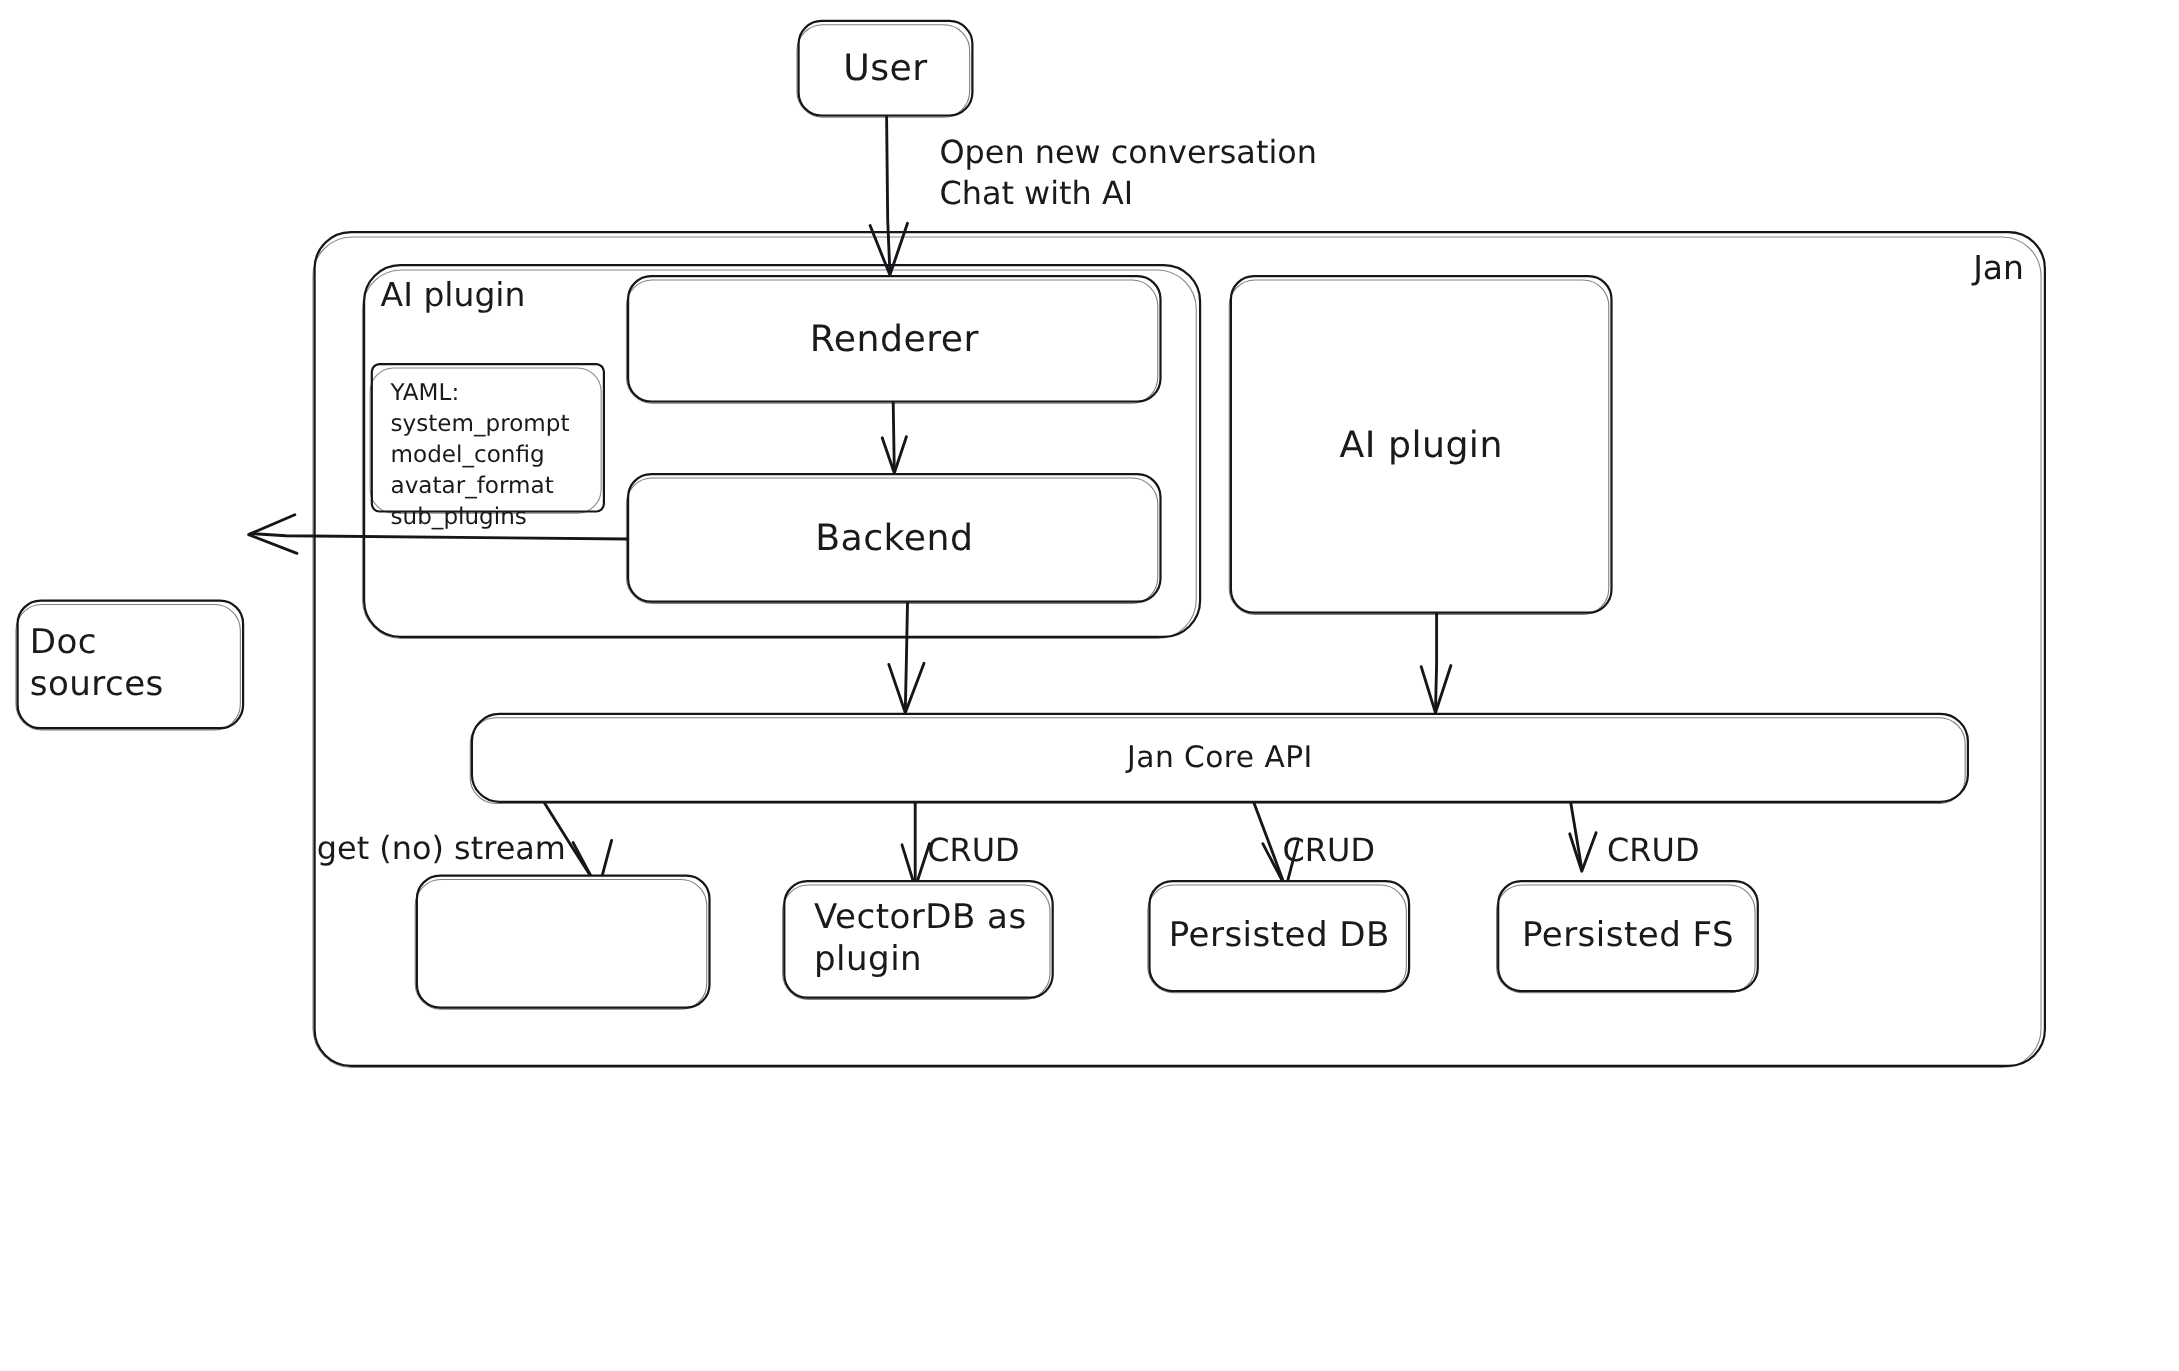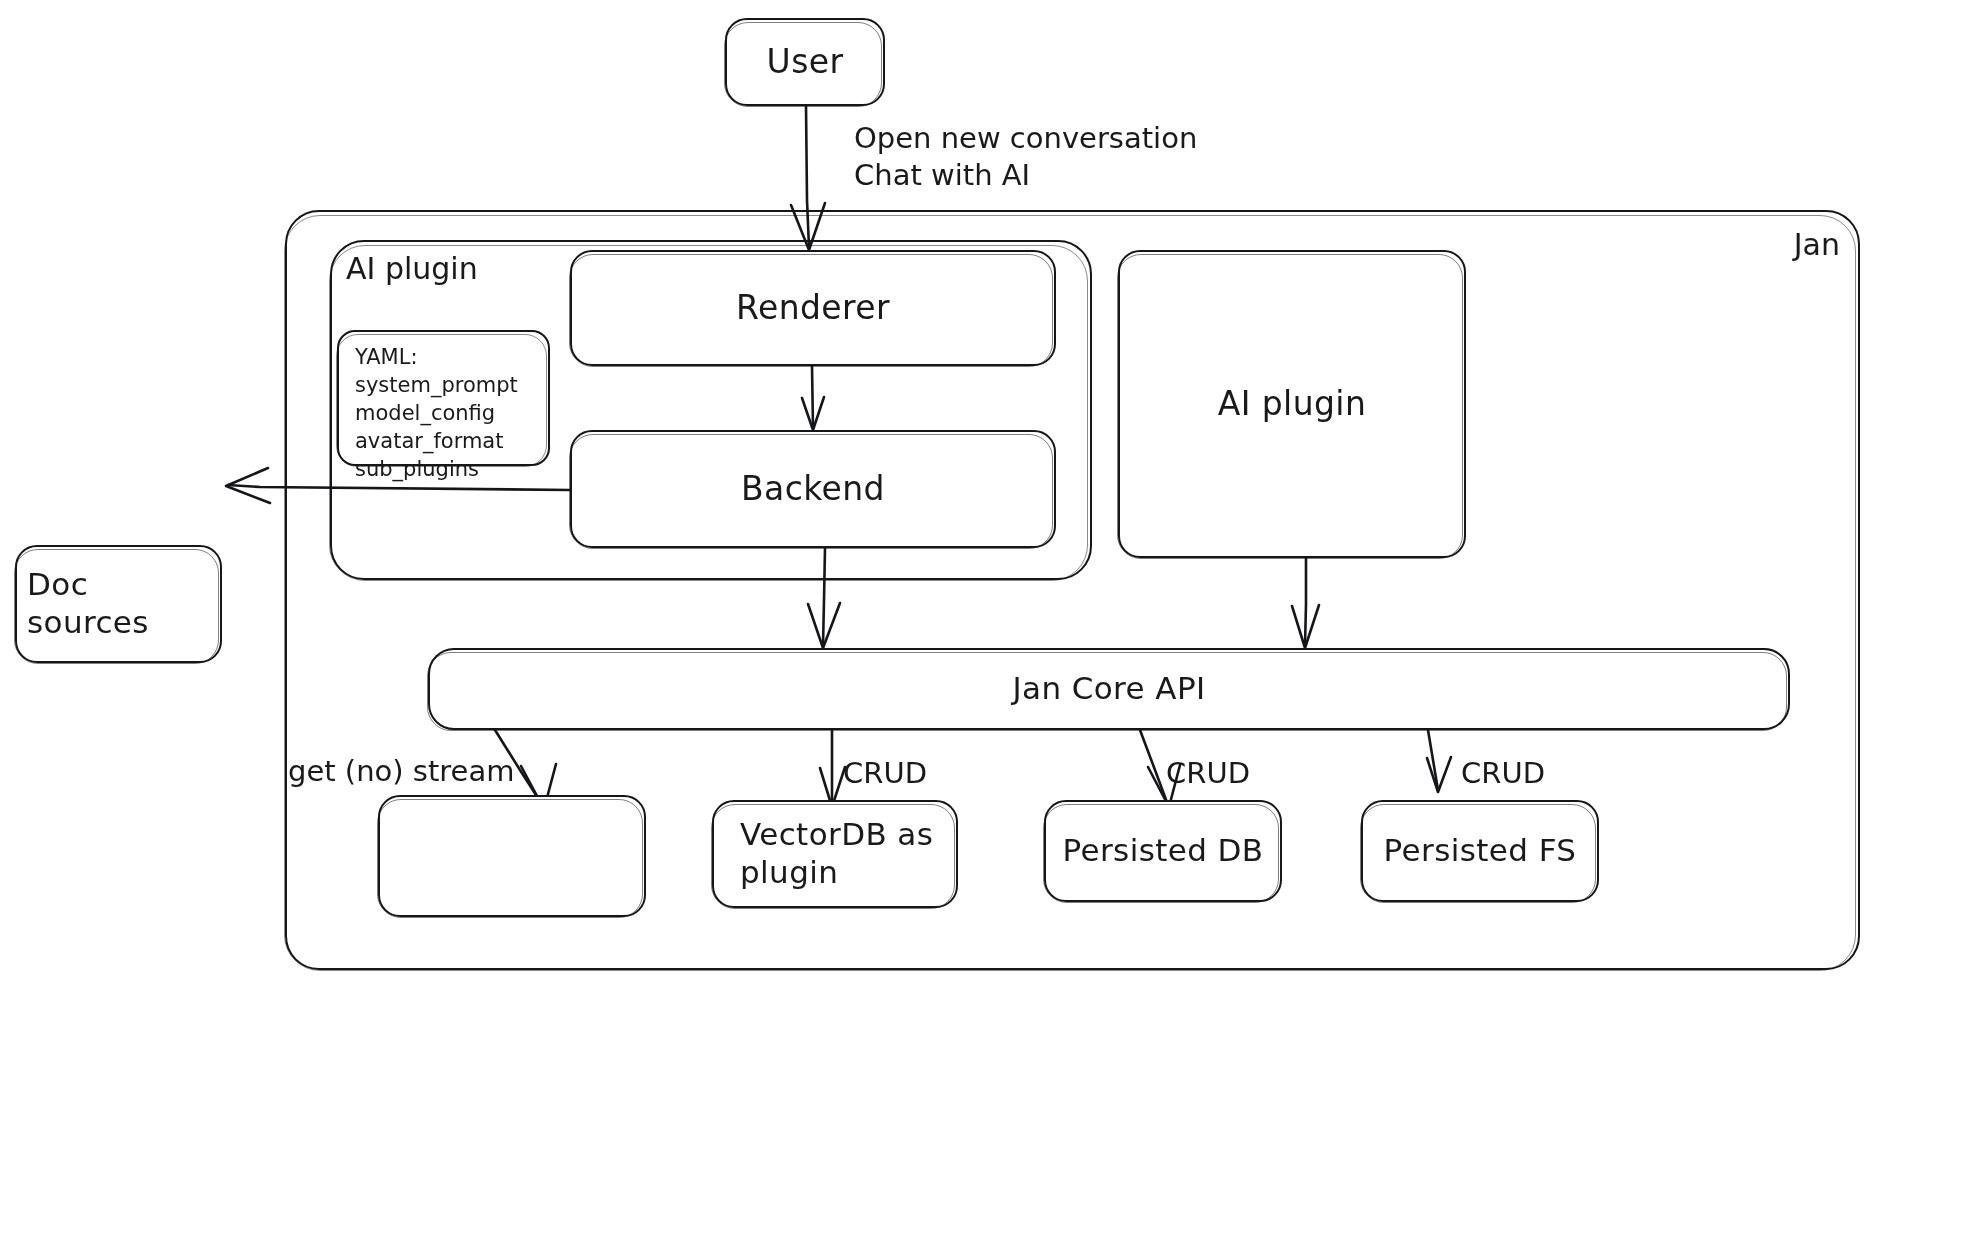--- a/index.html
+++ b/index.html
@@ -23,31 +23,31 @@
   .container{position:absolute;box-sizing:border-box;border:2.4px solid #14161a;
         border-radius:34px;background:transparent;}
   .container::after{content:"";position:absolute;left:-3px;top:3px;right:2px;bottom:-3px;
         border:1.3px solid #14161a;border-radius:36px;opacity:.5;pointer-events:none;}
 
   .ctitle{position:absolute;font-size:30px;line-height:1;white-space:nowrap;}
 
   .edge-label{position:absolute;font-size:29px;line-height:1.28;white-space:pre;}
 
   .yaml{position:absolute;box-sizing:border-box;border:2.4px solid #14161a;
-        border-radius:18px;background:#fff;padding:12px 16px 10px 16px;
+        border-radius:8px;background:#fff;padding:12px 16px 10px 16px;
         font-size:21px;line-height:1.33;}
   .yaml::after{content:"";position:absolute;left:-3px;top:2px;right:1px;bottom:-3px;
         border:1.3px solid #14161a;border-radius:22px;opacity:.5;pointer-events:none;}
   .yaml div{white-space:nowrap;}
 
   #user-node{left:725px;top:18px;width:160px;height:88px;font-size:33px;}
   #renderer-node{left:570px;top:250px;width:486px;height:116px;font-size:33px;}
   #backend-node{left:570px;top:430px;width:486px;height:118px;font-size:33px;}
   #aiplugin-right-node{left:1118px;top:250px;width:348px;height:308px;font-size:33px;}
-  #jancore-node{left:428px;top:648px;width:1362px;height:82px;font-size:31px;border-radius:26px;}
+  #jancore-node{left:428px;top:648px;width:1362px;height:82px;font-size:27px;border-radius:26px;}
   #docsources-node{left:15px;top:545px;width:207px;height:118px;font-size:31px;}
 
   #models-outer-node{left:378px;top:795px;width:268px;height:122px;font-size:31px;}
   #models-node{left:410px;top:815px;width:232px;height:110px;font-size:31px;}
   #vectordb-node{left:712px;top:800px;width:246px;height:108px;font-size:31px;padding-left:16px;}
   #persisteddb-node{left:1044px;top:800px;width:238px;height:102px;font-size:31px;}
   #persistedfs-node{left:1361px;top:800px;width:238px;height:102px;font-size:31px;}
 
   #jan-container{left:285px;top:210px;width:1575px;height:760px;padding-left:16px;}
   #aiplugin-container{left:330px;top:240px;width:762px;height:340px;}

